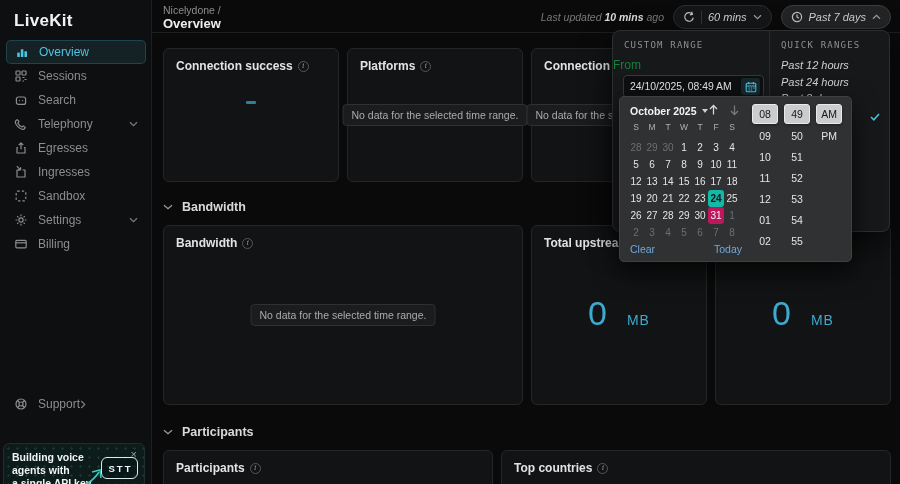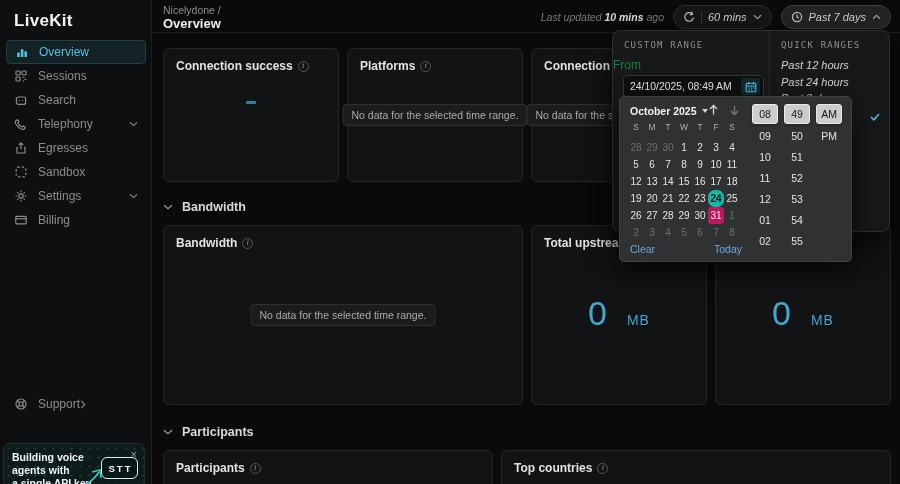--- a/index.html
+++ b/index.html
@@ -108,21 +108,21 @@
   .nav-arrow { position:absolute; top:4px; width:18px; height:18px; display:flex;
     align-items:center; justify-content:center; cursor:pointer; }
   .wk-row, .days-grid { position:absolute; left:8px; display:grid;
     grid-template-columns:repeat(7,16px); }
   .wk-row { top:25px; }
   .wk-cell { width:16px; height:12px; font-size:8.5px; color:#aeb0b2; text-align:center; }
   .days-grid { top:42px; }
   .dcell { width:16px; height:17px; line-height:17px; text-align:center; font-size:10px;
     color:#e4e5e6; border-radius:3px; cursor:pointer; }
   .dcell.muted { color:#6d6f72; }
-  .dcell.sel { background:#14b8a6; color:#151617; font-weight:700;border-radius:7px; }
+  .dcell.sel { background:#14b8a6; color:#151617; font-weight:700; }
   .dcell.today { background:#be185d; color:#f4f4f5; }
   .cal-foot { position:absolute; left:10px; top:146px; width:112px; display:flex;
     justify-content:space-between; font-size:10.5px; color:#6fa8dc; }
   .cal-foot span { cursor:pointer; }
   .tcol { position:absolute; top:7px; width:26px; }
   .tcell { height:21px; line-height:21px; text-align:center; font-size:10.5px;
     font-weight:400; color:#e3e4e5; cursor:pointer; }
   .tcell.sel { height:20px; line-height:18px; background:#cbcccd; color:#161718;
     border:1px solid #e9eaea; border-radius:3px; margin-bottom:2px;
     box-shadow:0 1px 3px rgba(0,0,0,.4); }
@@ -184,20 +184,29 @@
         </span>
       </div>
       <div class="nav-item">
         <span class="nicon">
           <svg width="14" height="14" viewBox="0 0 14 14" fill="none" stroke="#8b8d90" stroke-width="1.2" stroke-linejoin="round">
               <path d="M4 6.5H3v5.5h8V6.5h-1"></path>
               <path d="M7 1.8v6.4M4.8 4 7 1.8 9.2 4"></path>
             </svg>
         </span>
         <span class="nlabel">Egresses</span>
+      </div>
+      <div class="nav-item">
+        <span class="nicon">
+          <svg width="14" height="14" viewBox="0 0 14 14" fill="none" stroke="#8b8d90" stroke-width="1.2" stroke-linejoin="round">
+              <path d="M5.5 5H3v7h8V5H8.5"></path>
+              <path d="M2.8 1.2 6.6 5M6.6 5V2.2M6.6 5H3.8"></path>
+            </svg>
+        </span>
+        <span class="nlabel">Ingresses</span>
       </div>
       <div class="nav-item">
         <span class="nicon">
           <svg width="14" height="14" viewBox="0 0 14 14" fill="none" stroke="#8b8d90" stroke-width="1.2">
               <rect x="2.2" y="2.2" width="9.6" height="9.6" rx="1.2" stroke-dasharray="2.4 2"></rect>
             </svg>
         </span>
         <span class="nlabel">Sandbox</span>
       </div>
       <div class="nav-item">

